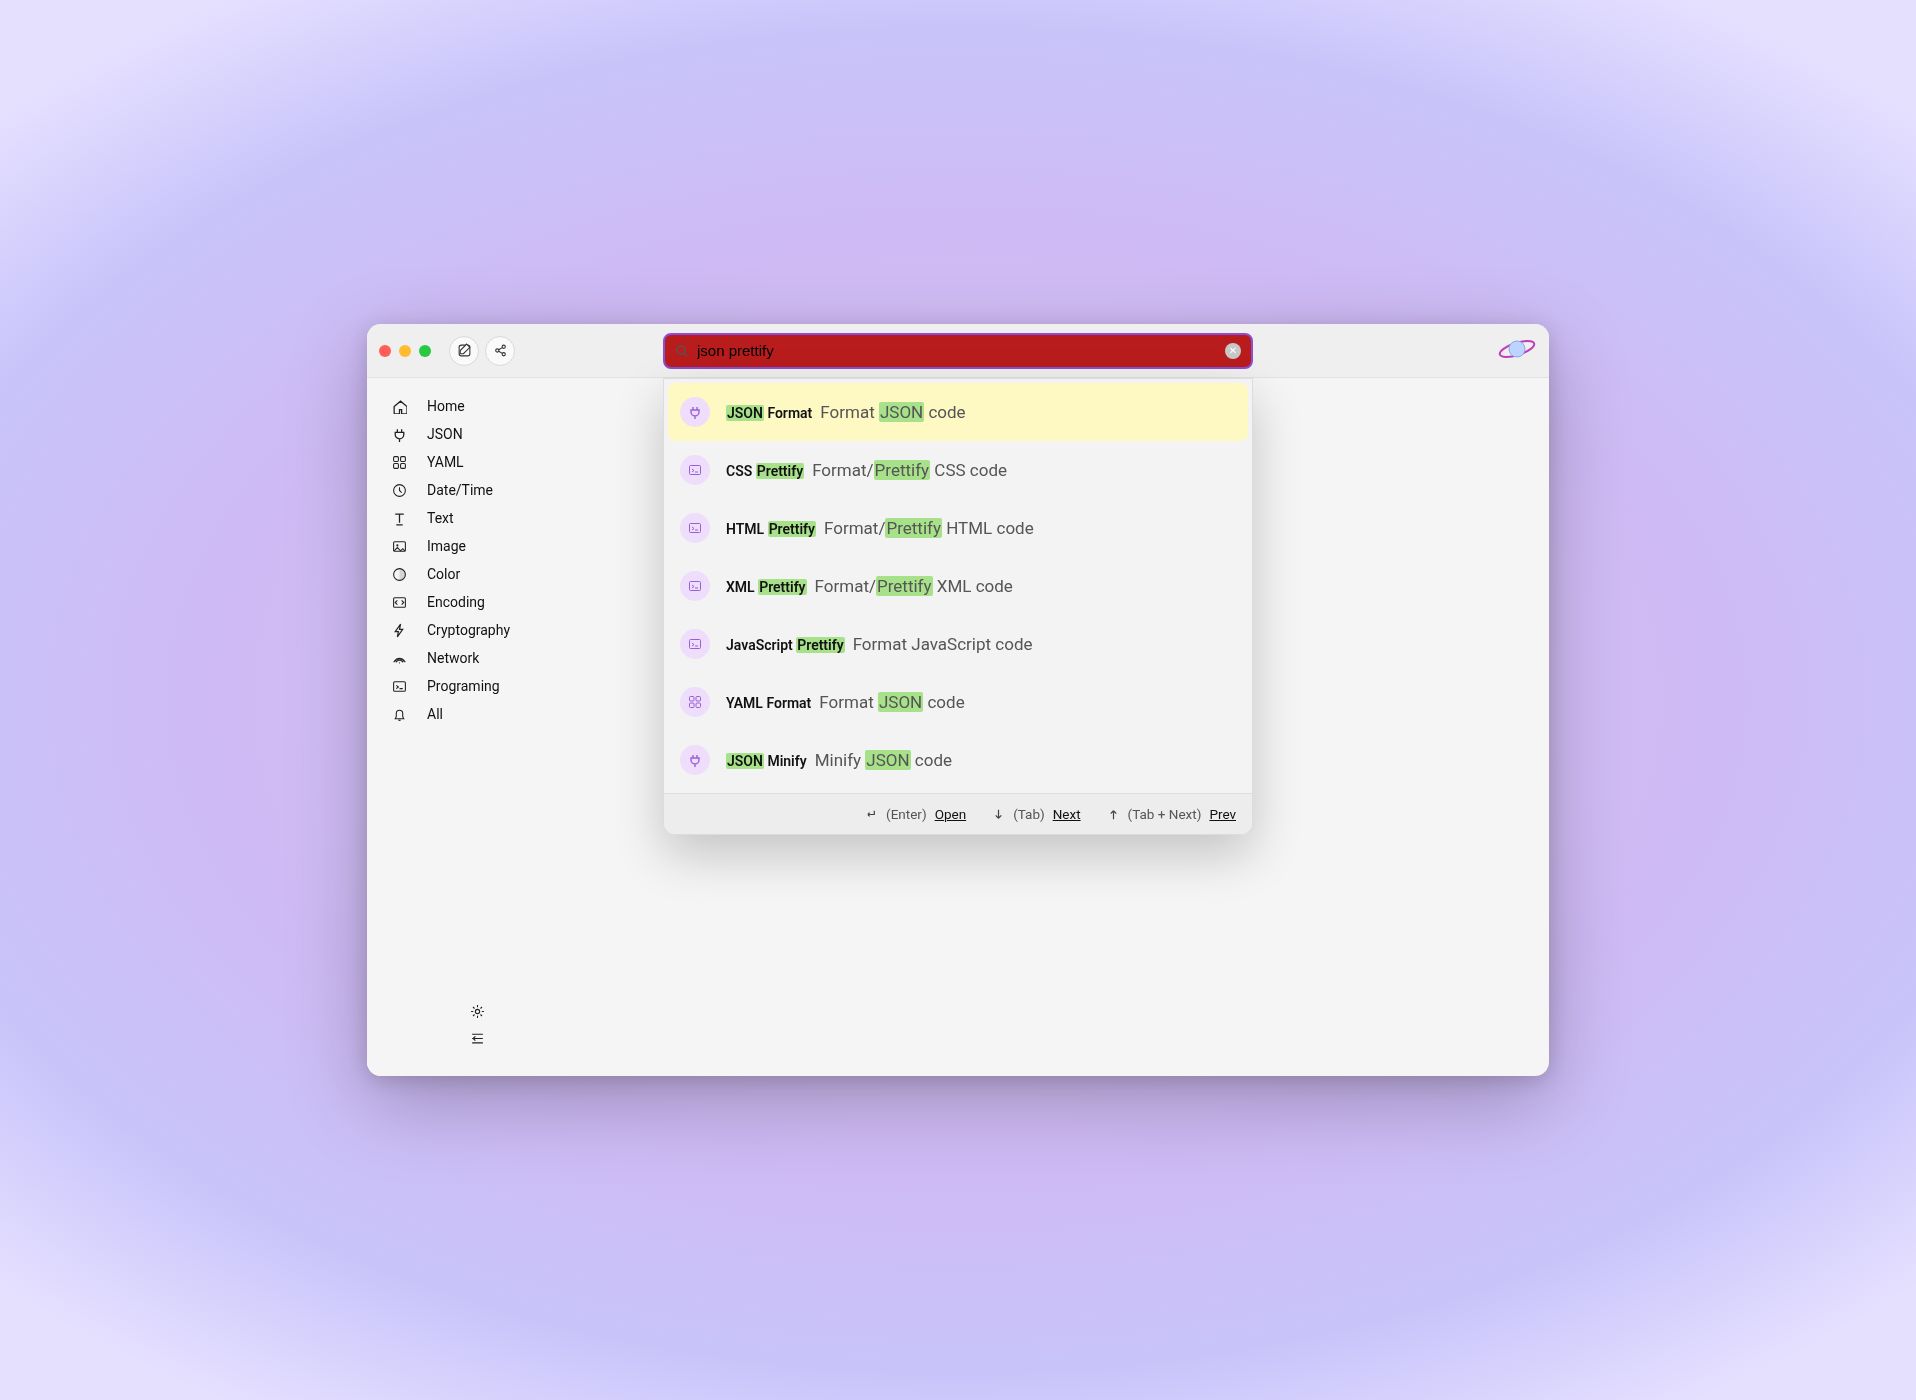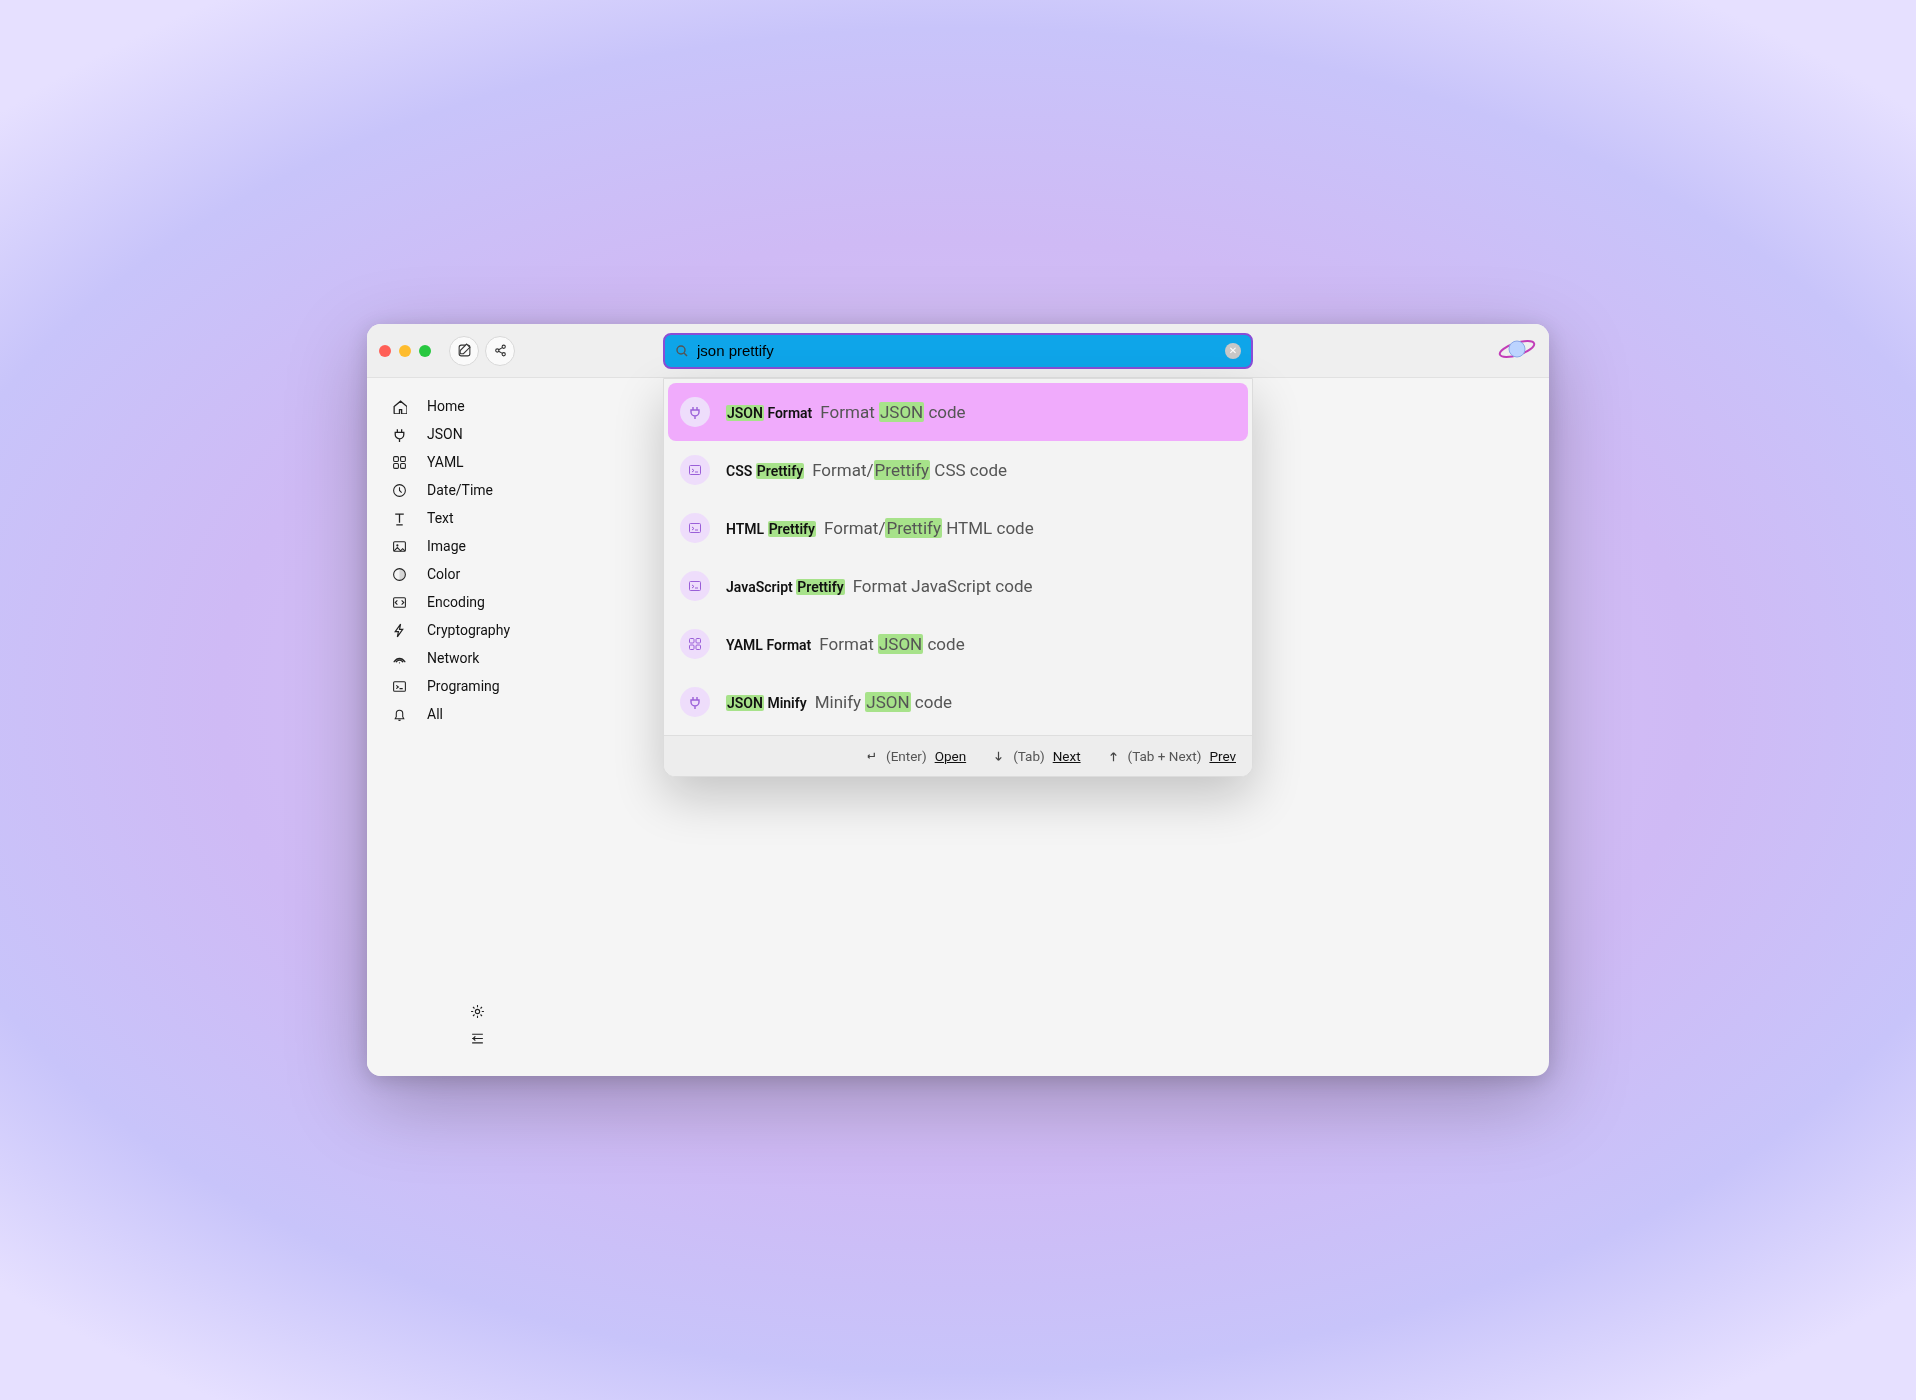--- a/index.html
+++ b/index.html
@@ -34,21 +34,21 @@
   .circle-btn {
     width: 30px; height: 30px; border-radius: 50%;
     border: 1px solid #d8d8d8; background: #fafafa;
     display: flex; align-items: center; justify-content: center;
     margin-right: 6px; cursor: pointer;
   }
   .circle-btn svg { width: 15px; height: 15px; }
   .searchbar {
     position: absolute; left: 50%; transform: translateX(-50%);
     width: 590px; height: 36px;
-    background: #0ea5e9; border: 2px solid #8a4dd6;
+    background: #b91c1c; border: 2px solid #8a4dd6;
     border-radius: 8px;
     display: flex; align-items: center;
     padding: 0 10px;
   }
   .searchbar input {
     flex: 1; border: none; outline: none;
     font-size: 15px; background: transparent;
     padding: 0 8px;
   }
   .searchbar .clear {
@@ -87,21 +87,21 @@
     border-radius: 0 0 12px 12px;
     box-shadow: 0 20px 50px rgba(0,0,0,0.2);
     overflow: hidden;
   }
   .results { padding: 4px; max-height: 455px; overflow: hidden; }
   .result {
     display: flex; align-items: center;
     padding: 14px 12px; gap: 16px;
     border-radius: 8px; cursor: pointer;
   }
-  .result.selected { background: #f0abfc; }
+  .result.selected { background: #fef9c3; }
   .result-icon {
     width: 30px; height: 30px; border-radius: 50%;
     background: #eeddfb;
     display: flex; align-items: center; justify-content: center;
     flex-shrink: 0;
   }
   .result-icon svg { width: 14px; height: 14px; }
   .result-text { display: flex; align-items: baseline; gap: 8px; flex-wrap: wrap; }
   .result-title { font-size: 14px; font-weight: 600; color: #111; }
   .result-sub { font-size: 17px; color: #555; }
@@ -391,20 +391,31 @@
           </div>
           <div class="result">
     <div class="result-icon">
               <svg viewBox="0 0 14 14">
                 <use href="#i-terminal-p"></use>
               </svg>
             </div>
     <div class="result-text">
       <span class="result-title">HTML <span class="hl">Prettify</span></span>
       <span class="result-sub">Format/<span class="hl">Prettify</span> HTML code</span>
+    </div>
+          </div>
+          <div class="result">
+    <div class="result-icon">
+              <svg viewBox="0 0 14 14">
+                <use href="#i-terminal-p"></use>
+              </svg>
+            </div>
+    <div class="result-text">
+      <span class="result-title">XML <span class="hl">Prettify</span></span>
+      <span class="result-sub">Format/<span class="hl">Prettify</span> XML code</span>
     </div>
           </div>
           <div class="result">
     <div class="result-icon">
               <svg viewBox="0 0 14 14">
                 <use href="#i-terminal-p"></use>
               </svg>
             </div>
     <div class="result-text">
       <span class="result-title">JavaScript <span class="hl">Prettify</span></span>

